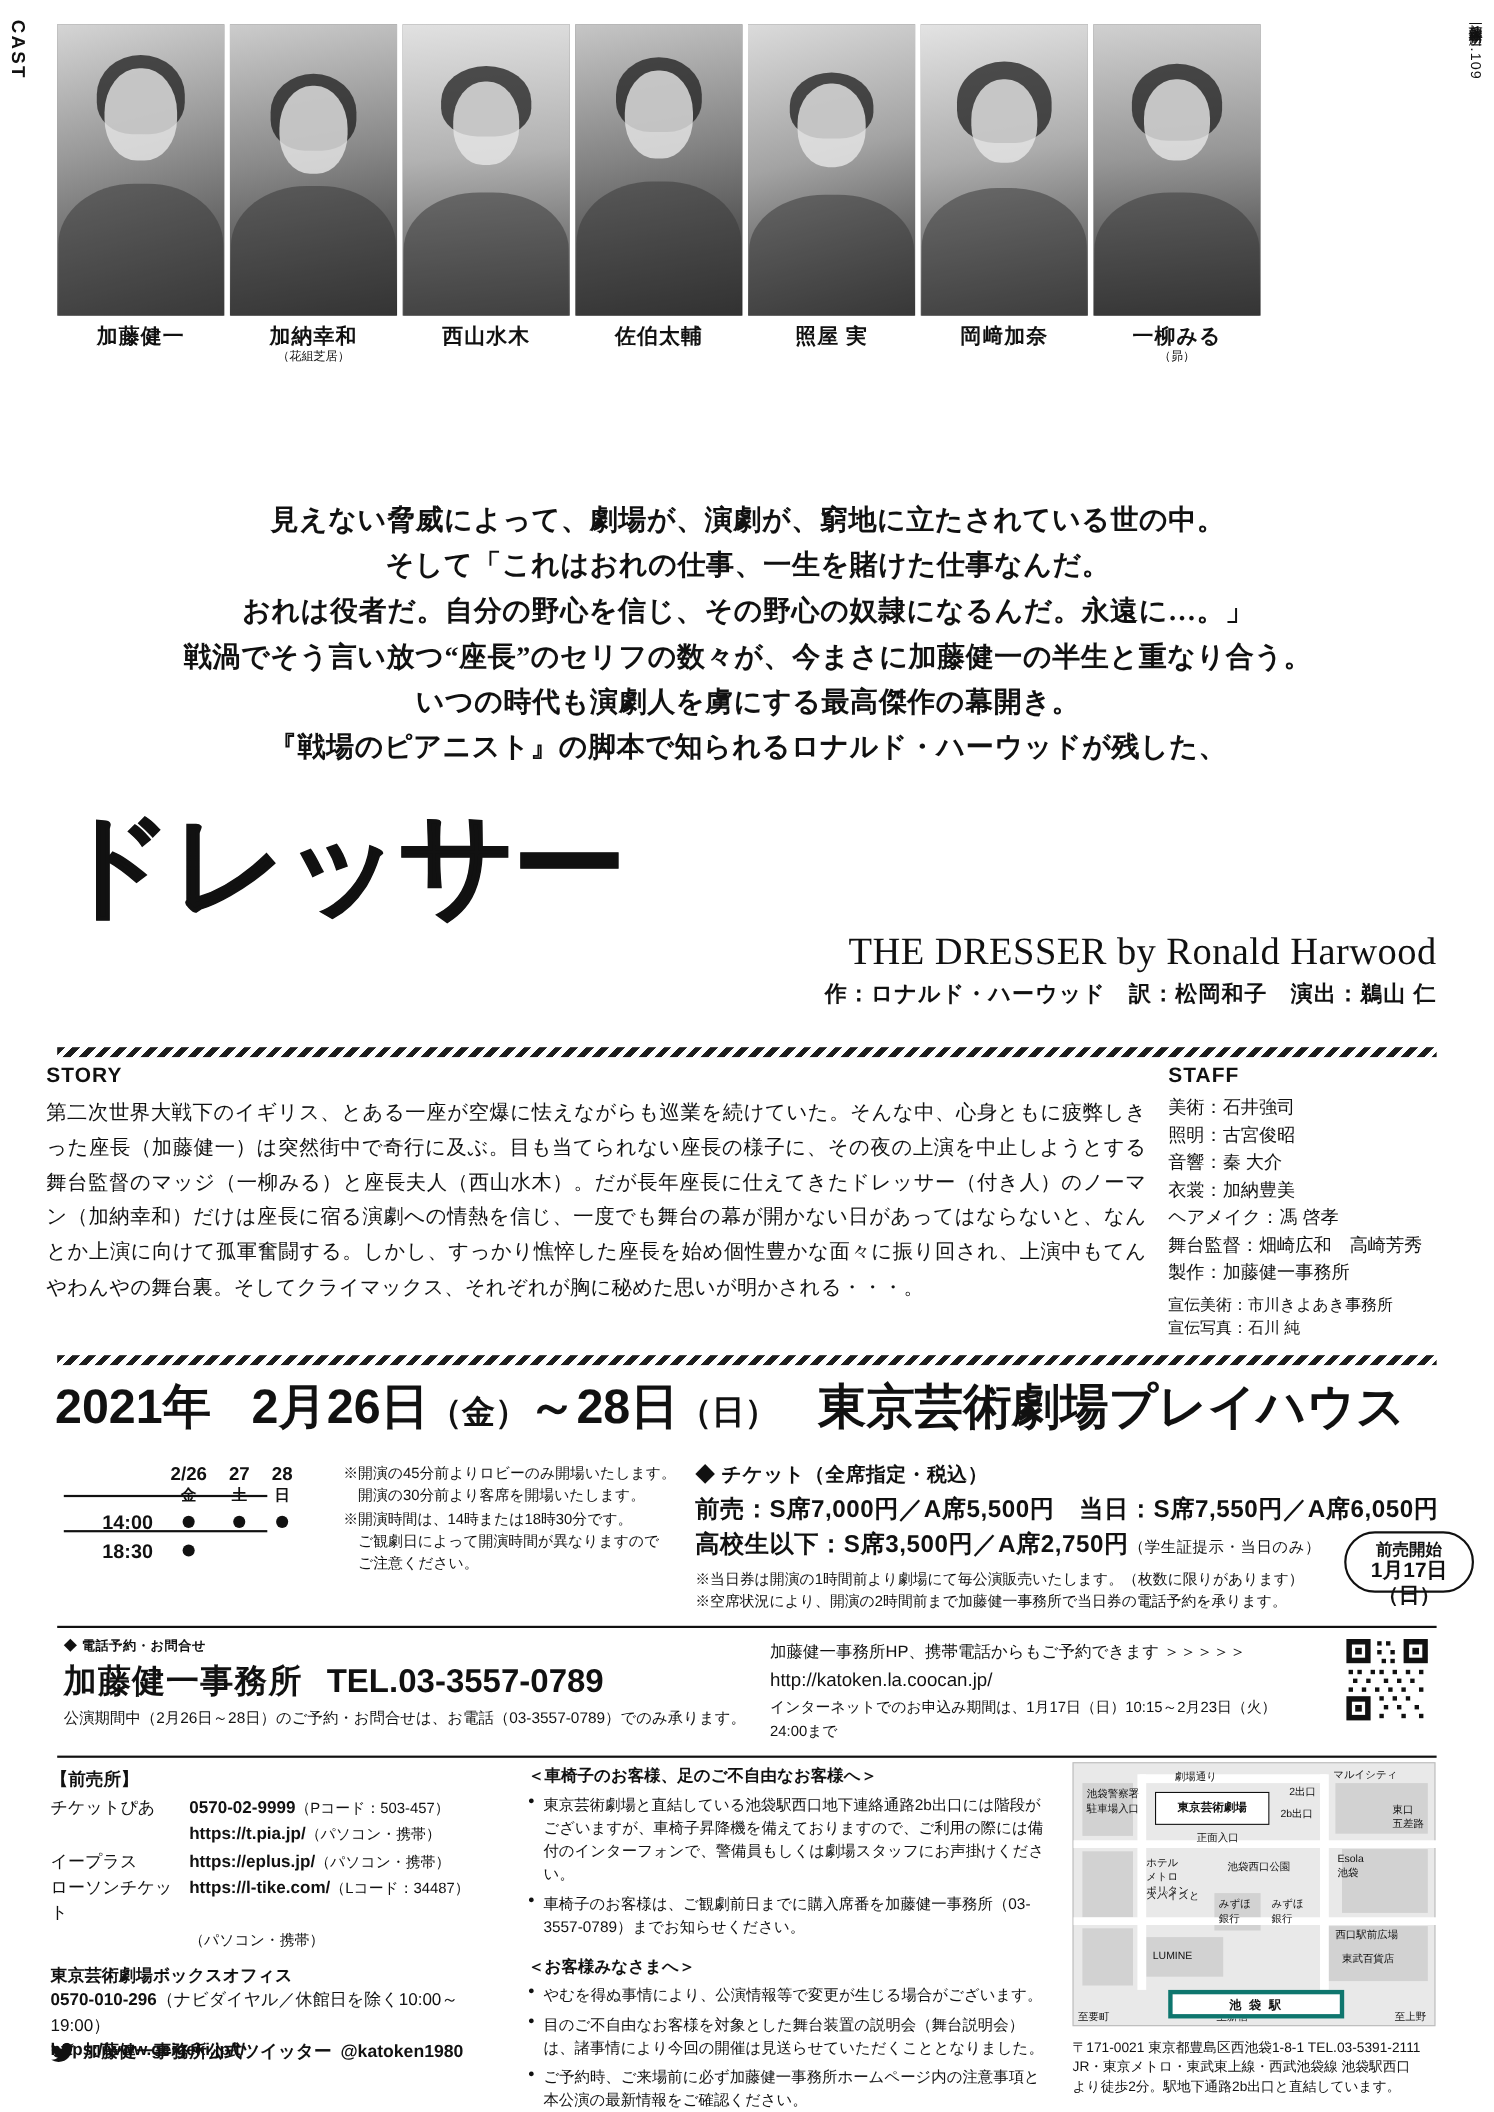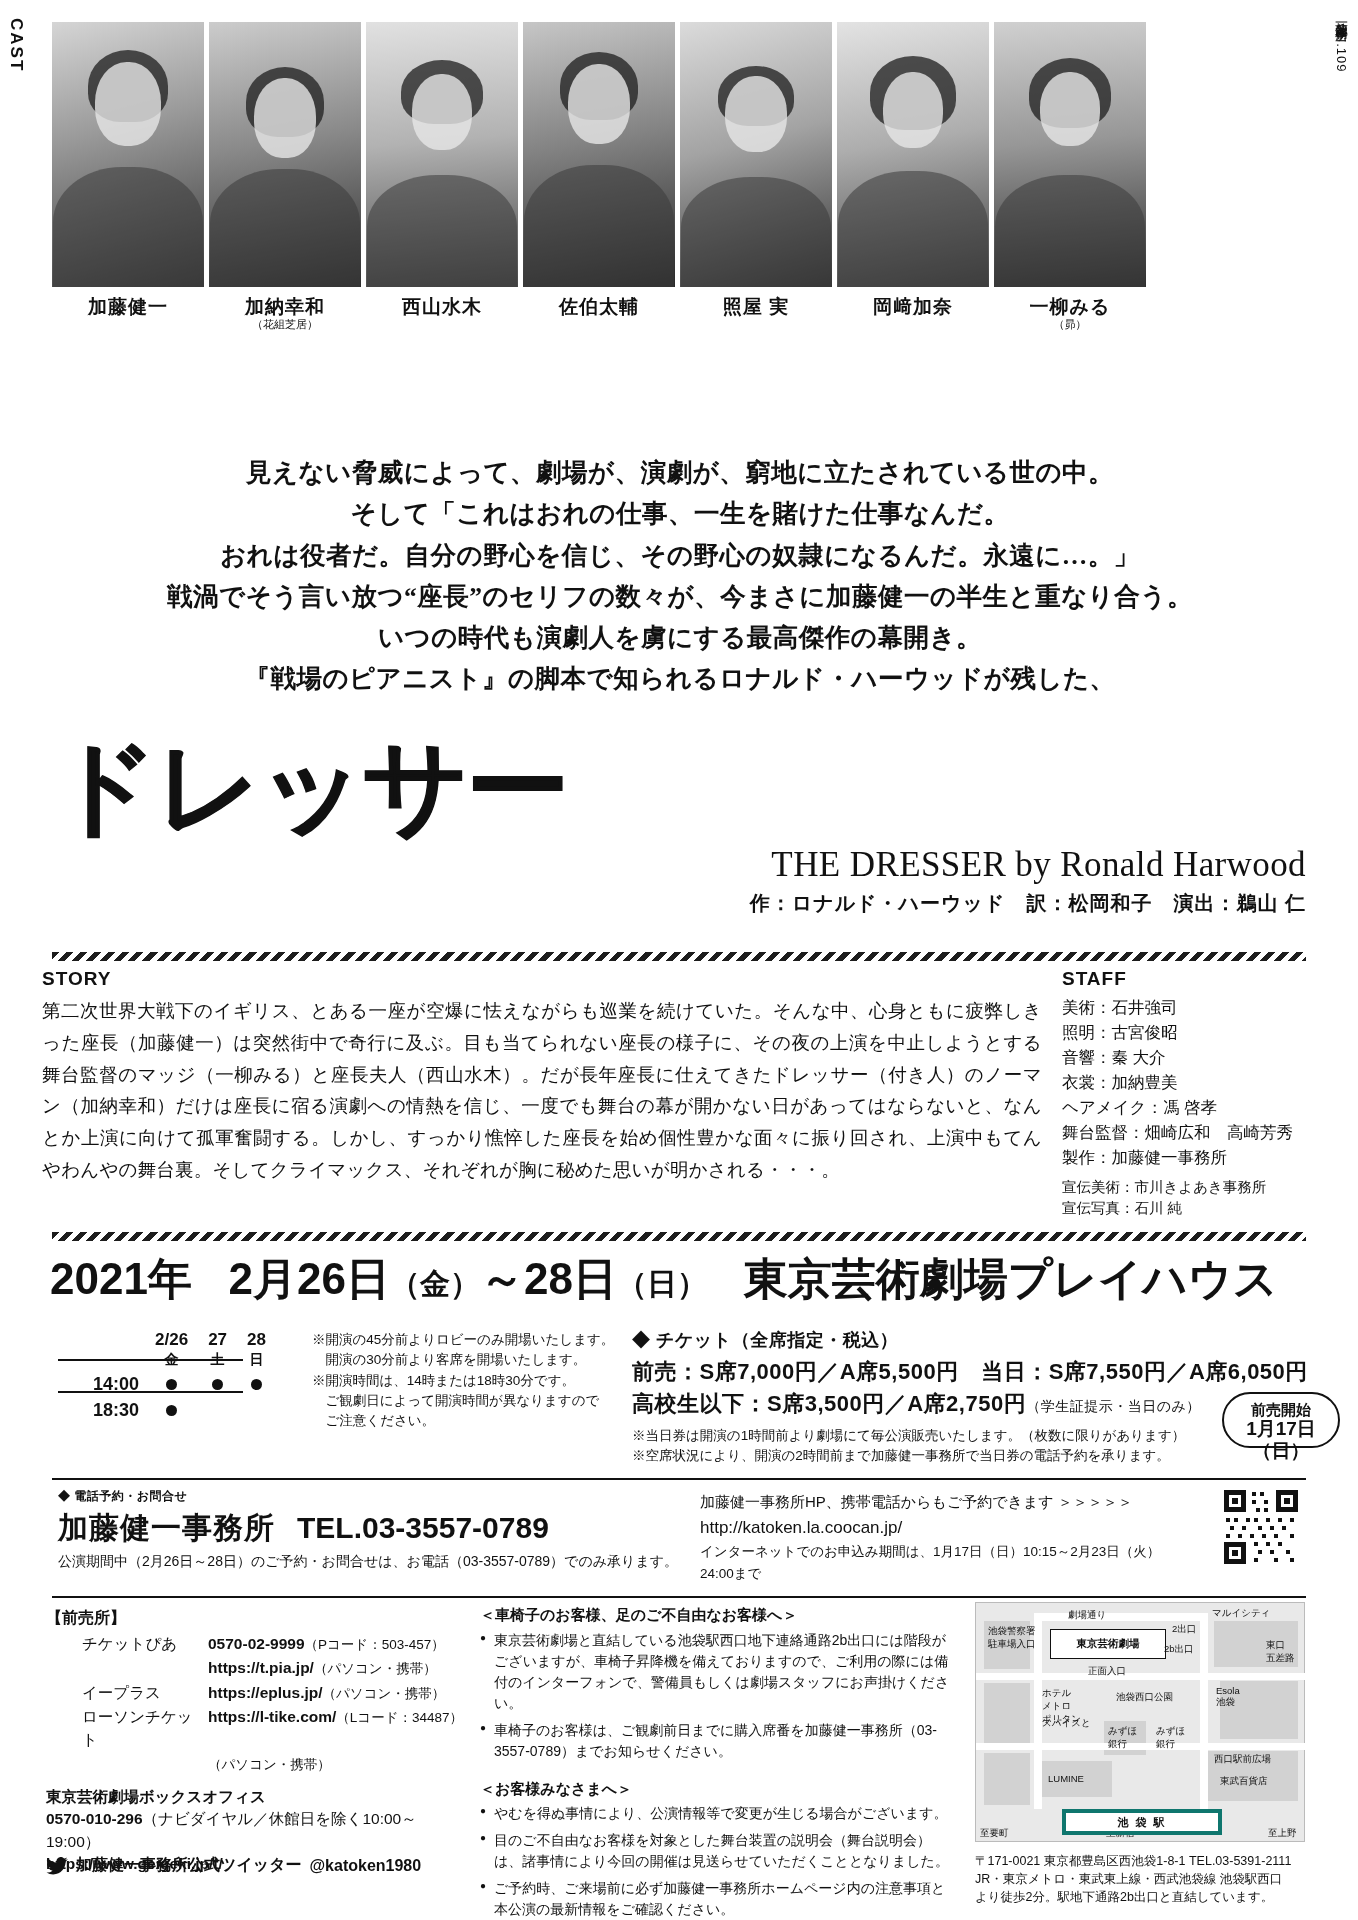--- a/index.html
+++ b/index.html
@@ -202,21 +202,21 @@
   .hp-block .small { font-size:13.5px; }
 
   .qr {
     position:absolute; right:56px; top:1486px; width:82px; height:82px;
     background:#fff;
   }
 
   
   .sales { position:absolute; left:46px; top:1608px; width:420px; font-size:15.5px; }
   .sales .head { font-weight:bold; font-size:16px; margin-bottom:4px; }
-  .sales .r { display:flex; margin-bottom:2px; line-height:1.45;margin-left:36px; }
+  .sales .r { display:flex; margin-bottom:2px; line-height:1.45; }
   .sales .n { width:126px; }
   .sales .v { flex:1; font-weight:bold; }
   .sales .v .p { font-weight:normal; font-size:13.5px; }
   .sales .blk { margin-top:10px; line-height:1.45; }
   .sales .blk .t { font-weight:bold; }
 
   .twitter { position:absolute; left:46px; top:1855px; font-size:16px; font-weight:bold; display:flex; align-items:center; gap:8px;}
   .tw-icon { width:22px; height:18px; }
 
   
@@ -536,21 +536,21 @@
     <div class="blk" style="left:230px;top:148px; width:92px; height:50px;"></div>
     <div class="blk" style="left:128px;top:118px; width:42px; height:34px;"></div>
     <div class="blk" style="left:66px; top:158px; width:70px; height:36px;"></div>
 
     <div class="road" style="left:60px; top:10px; width:170px; height:8px;"></div>
     <div class="road" style="left:58px; top:10px; width:8px;  height:196px;"></div>
     <div class="road" style="left:224px;top:10px; width:8px;  height:196px;"></div>
     <div class="road" style="left:0;    top:70px; width:330px;height:7px;"></div>
     <div class="road" style="left:0;    top:140px;width:330px;height:7px;"></div>
 
-    <div class="box" style="left:74px; top:26px; width:116px; height:30px; font-weight:bold;">東京芸術劇場</div>
+    <div class="box" style="left:74px; top:26px; width:104px; height:30px; font-weight:bold;">東京芸術劇場</div>
     <div class="lbl" style="left:92px; top:6px;">劇場通り</div>
     <div class="lbl" style="left:236px;top:4px;">マルイシティ</div>
     <div class="lbl" style="left:196px;top:20px;">2出口</div>
     <div class="lbl" style="left:188px;top:40px;">2b出口</div>
     <div class="lbl" style="left:112px;top:62px;">正面入口</div>
     <div class="lbl" style="left:140px;top:88px;">池袋西口公園</div>
     <div class="lbl" style="left:240px;top:82px; white-space:pre;">Esola
 池袋</div>
     <div class="lbl" style="left:66px; top:84px; white-space:pre;">ホテル
 メトロ

